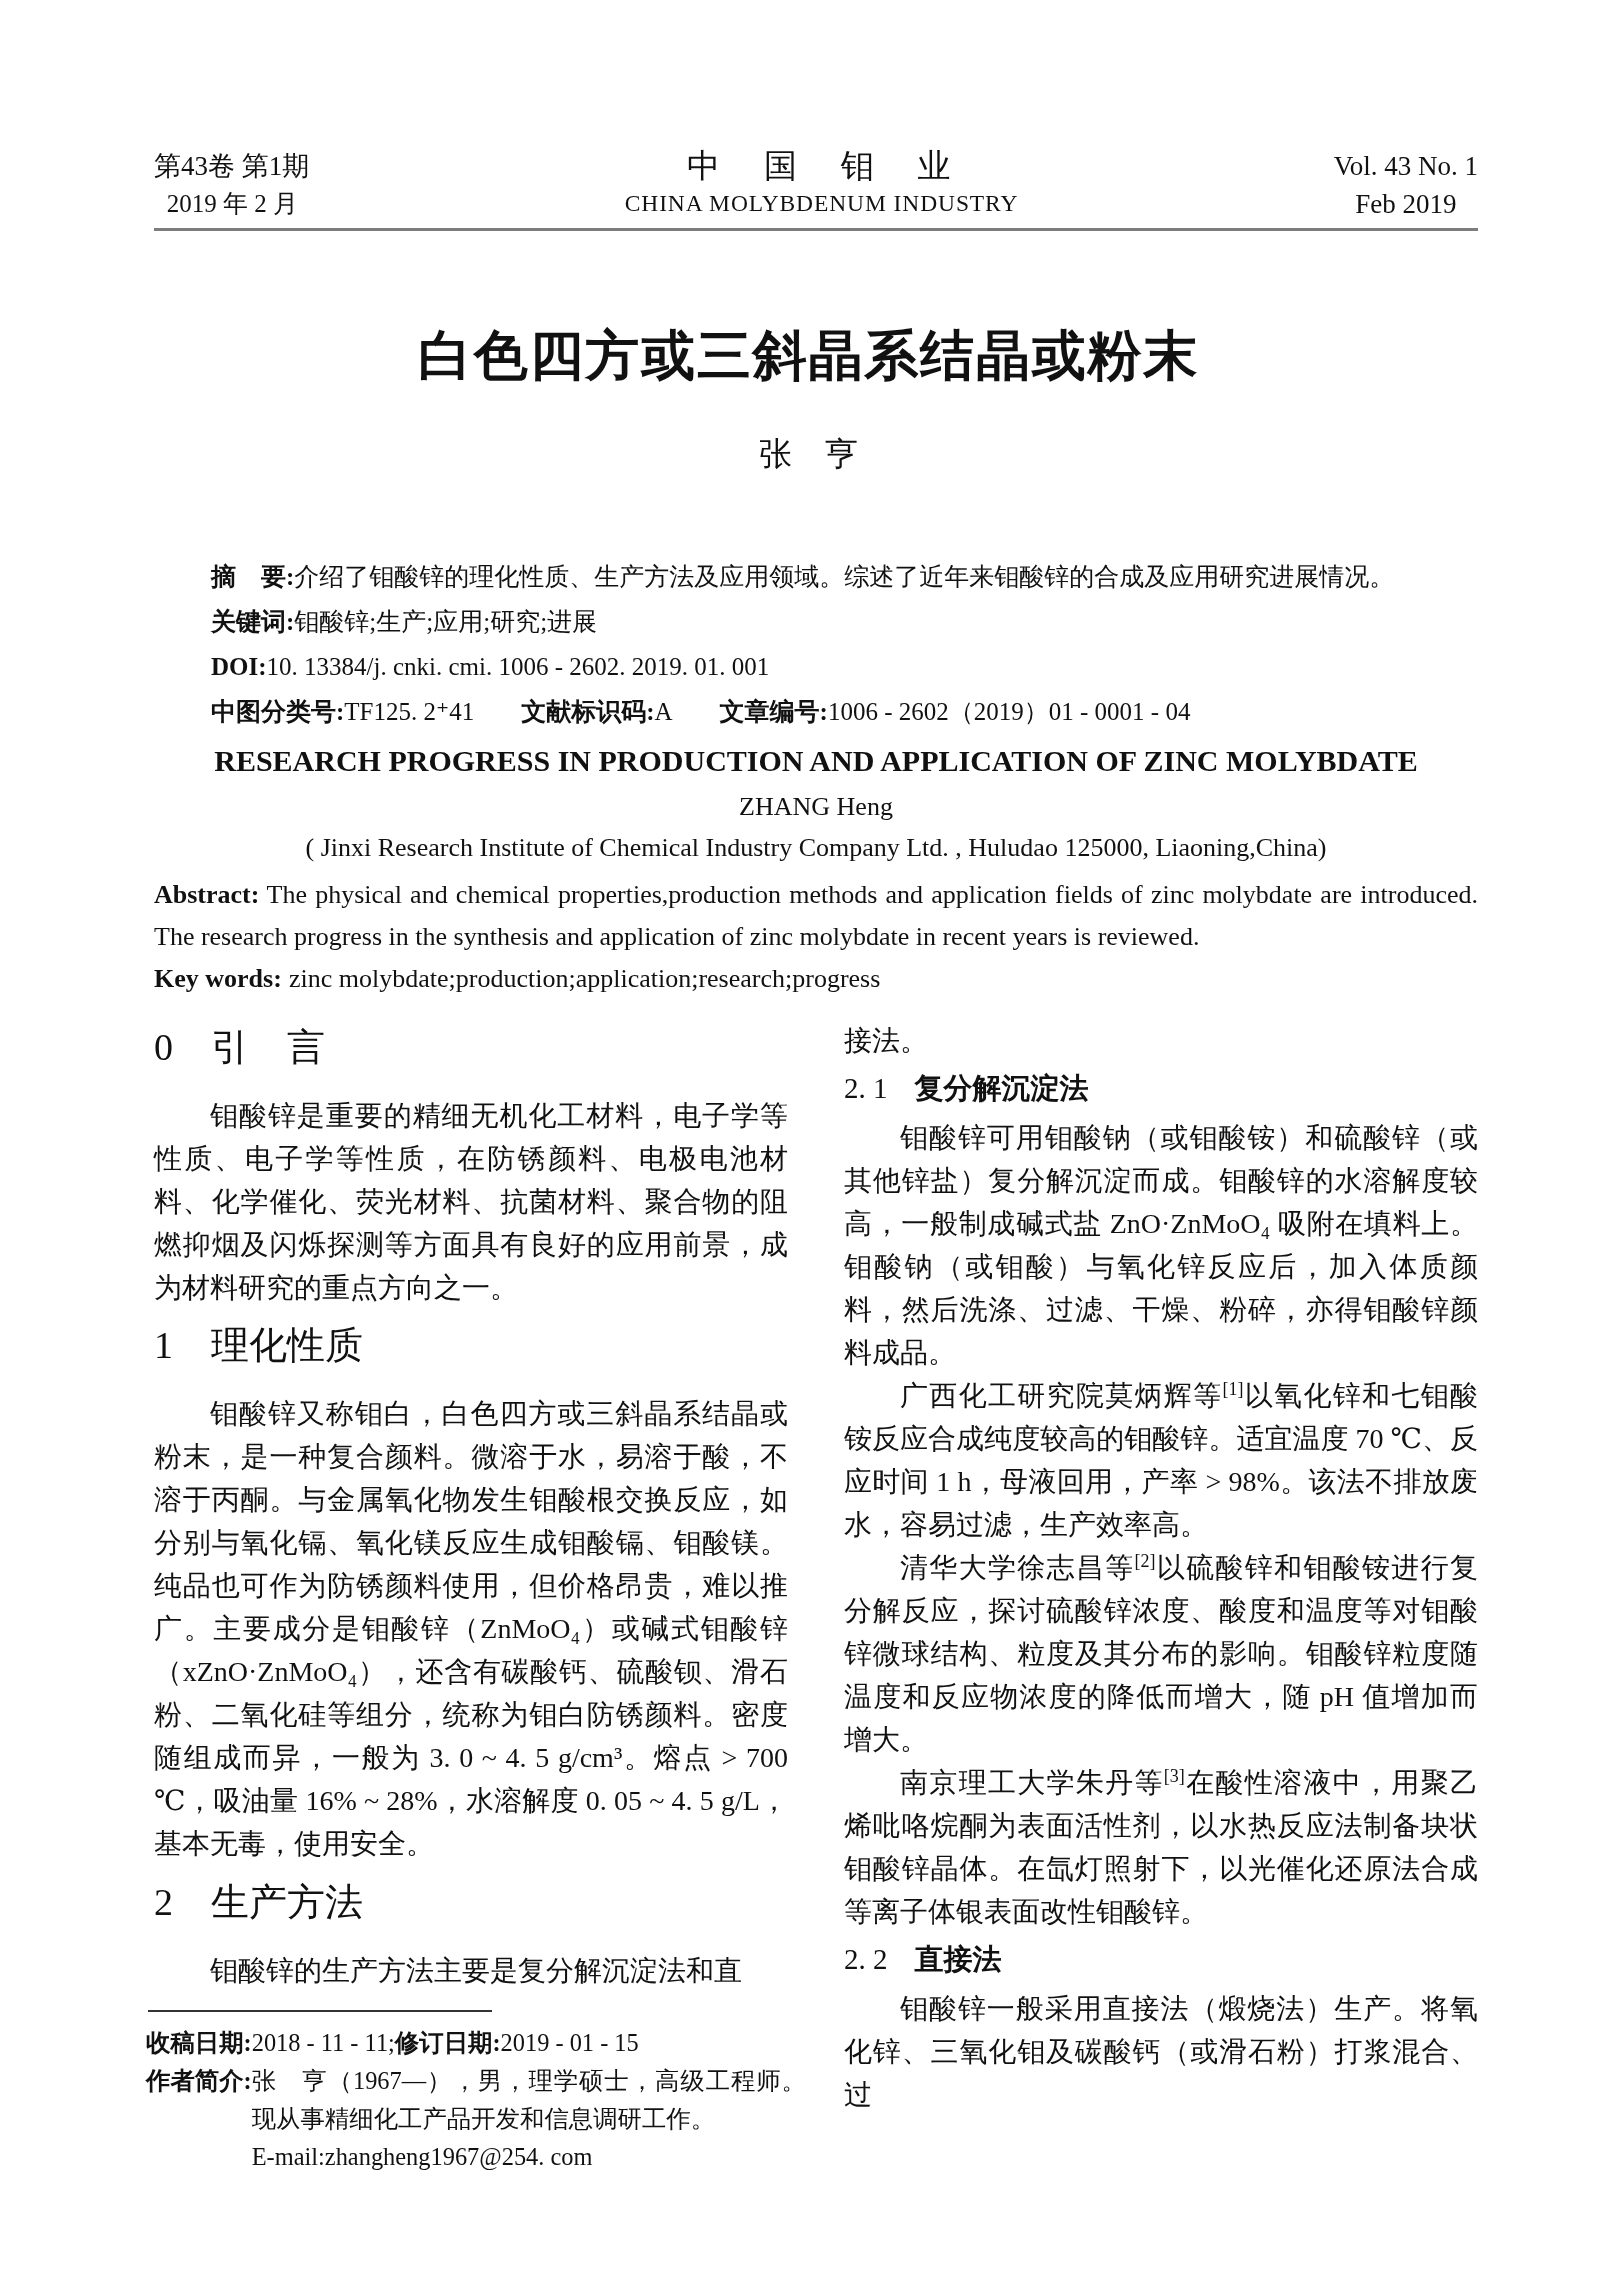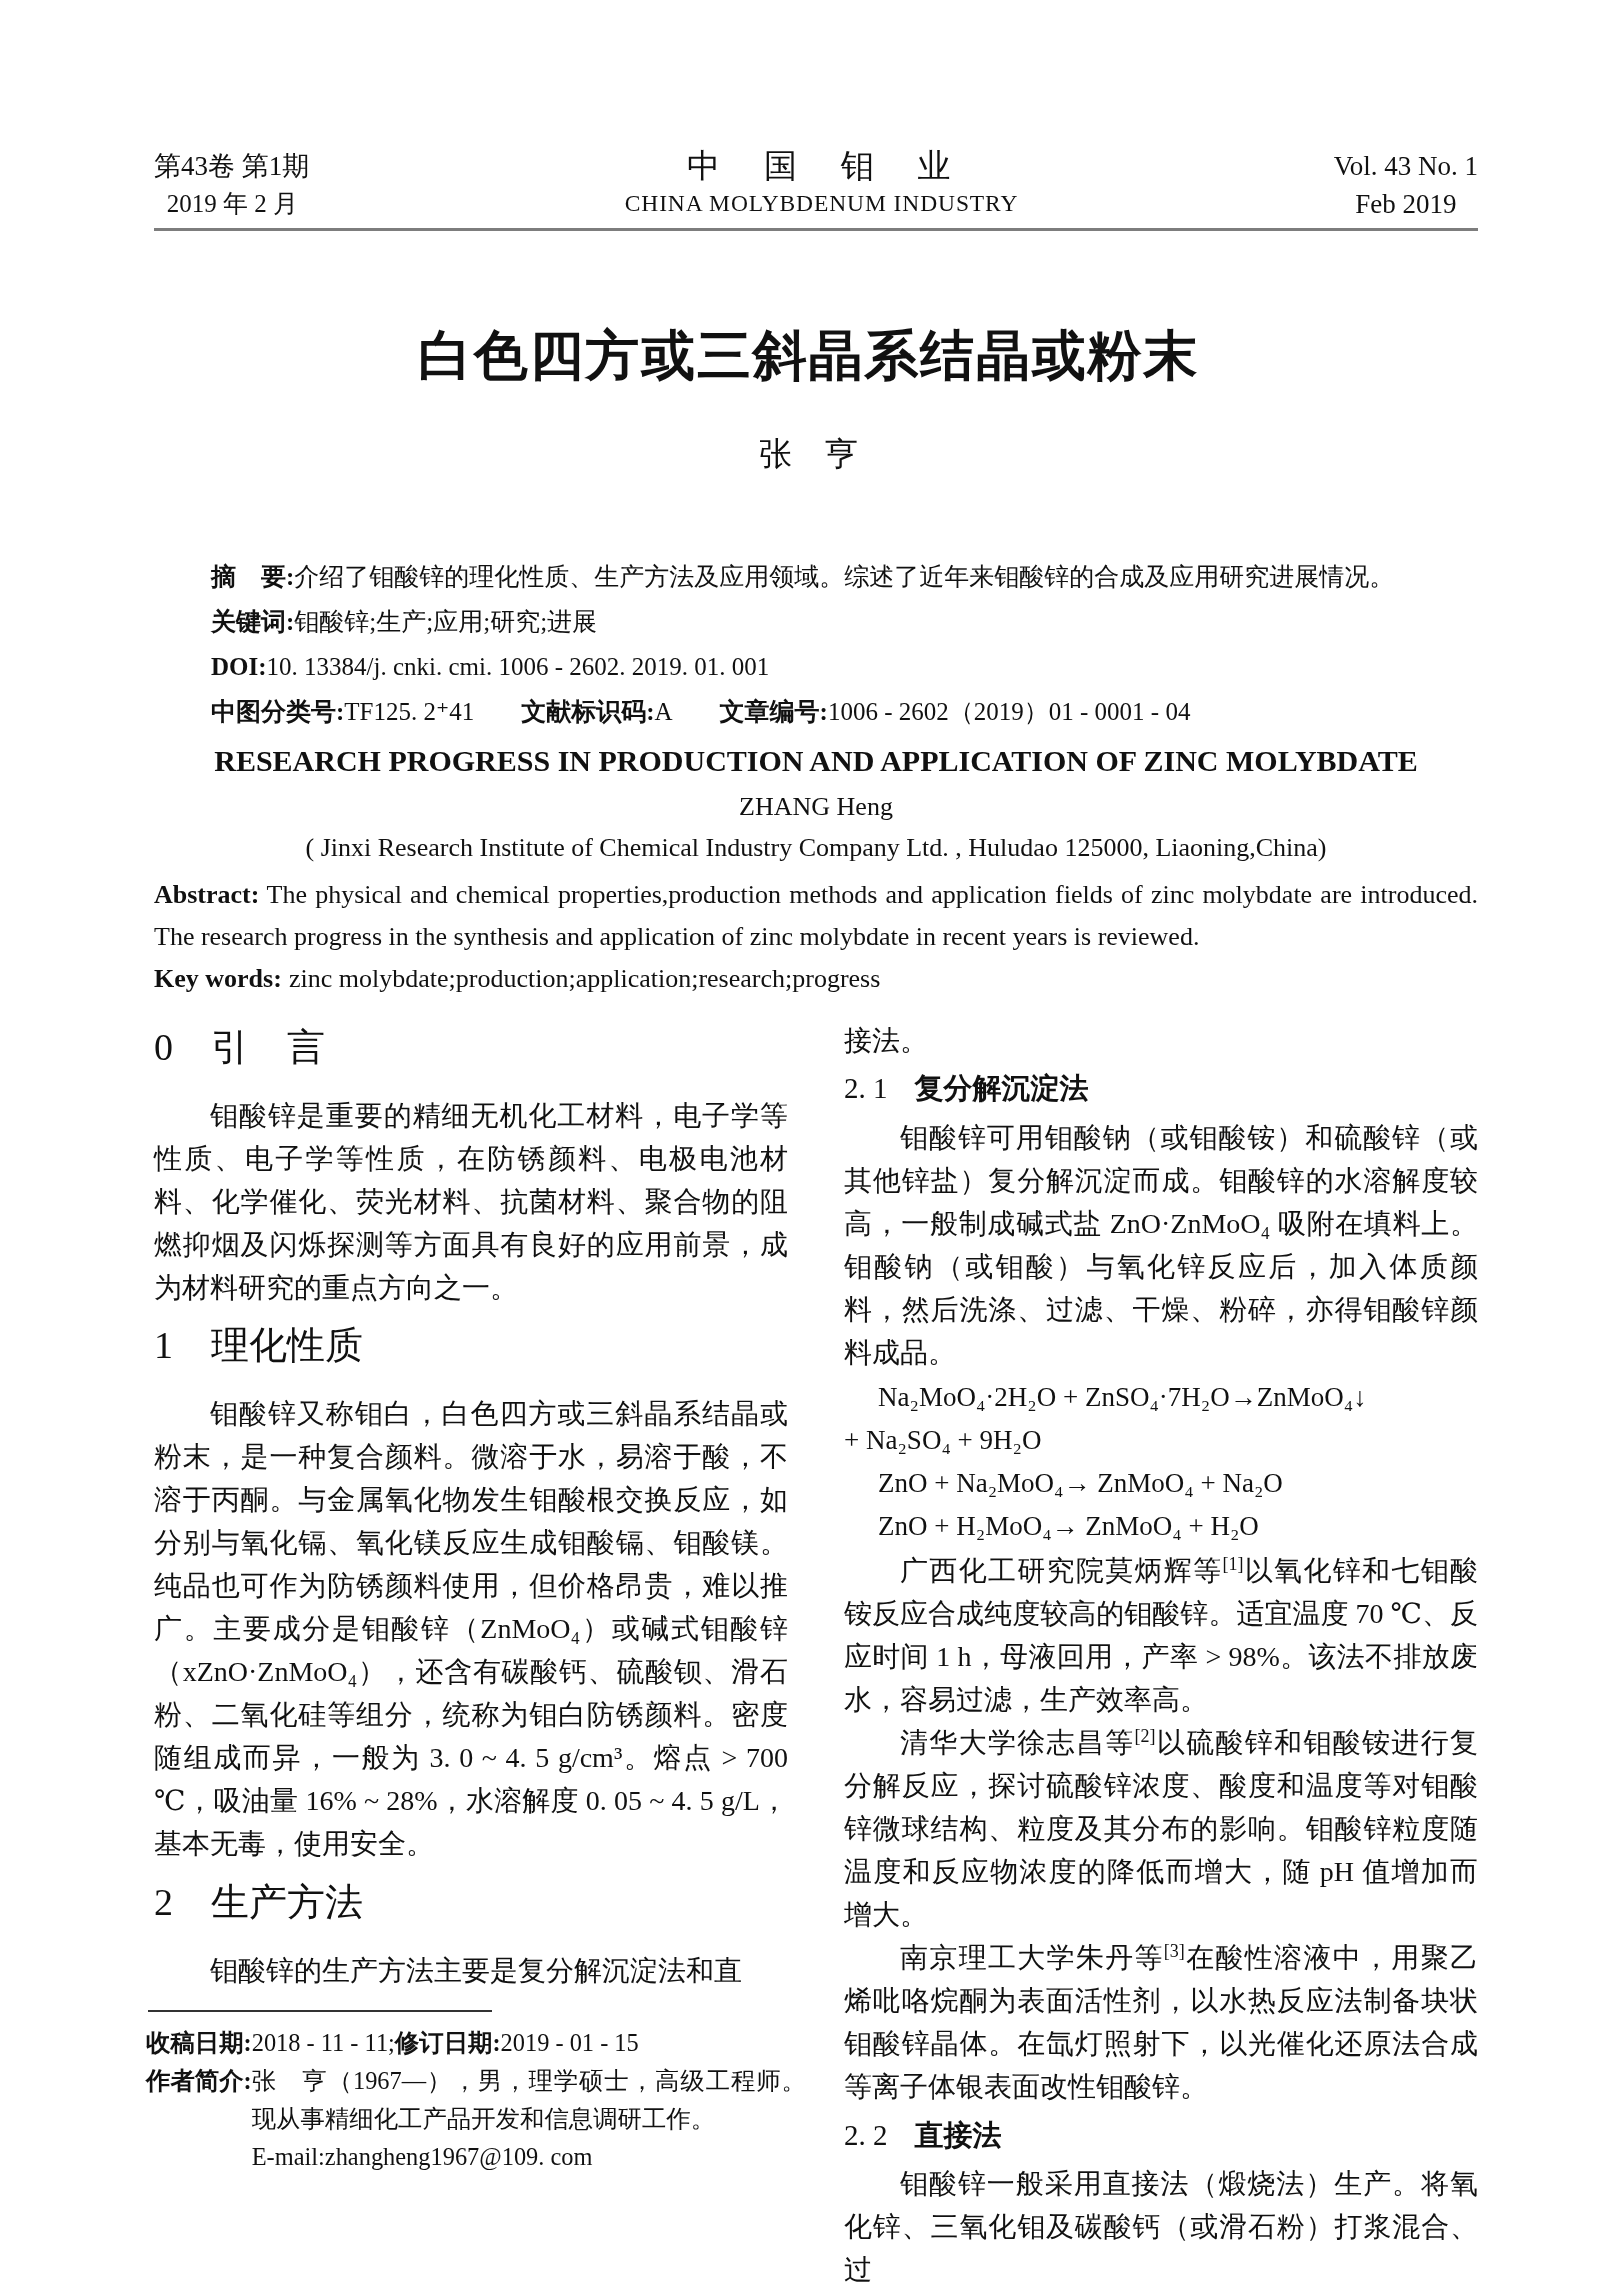--- a/index.html
+++ b/index.html
@@ -139,41 +139,35 @@
       <h2 class="sec">1　理化性质</h2>
       <p class="body ind">钼酸锌又称钼白，白色四方或三斜晶系结晶或粉末，是一种复合颜料。微溶于水，易溶于酸，不溶于丙酮。与金属氧化物发生钼酸根交换反应，如分别与氧化镉、氧化镁反应生成钼酸镉、钼酸镁。纯品也可作为防锈颜料使用，但价格昂贵，难以推广。主要成分是钼酸锌（ZnMoO₄）或碱式钼酸锌（xZnO·ZnMoO₄），还含有碳酸钙、硫酸钡、滑石粉、二氧化硅等组分，统称为钼白防锈颜料。密度随组成而异，一般为 3. 0 ~ 4. 5 g/cm³。熔点 &gt; 700 ℃，吸油量 16% ~ 28%，水溶解度 0. 05 ~ 4. 5 g/L，基本无毒，使用安全。</p>
       <h2 class="sec">2　生产方法</h2>
       <p class="body ind">钼酸锌的生产方法主要是复分解沉淀法和直</p>
     </div>
 
     <div class="col">
       <p class="body">接法。</p>
       <h3 class="subsec"><span class="subnum">2. 1</span><span class="subtxt">复分解沉淀法</span></h3>
       <p class="body ind">钼酸锌可用钼酸钠（或钼酸铵）和硫酸锌（或其他锌盐）复分解沉淀而成。钼酸锌的水溶解度较高，一般制成碱式盐 ZnO·ZnMoO₄ 吸附在填料上。钼酸钠（或钼酸）与氧化锌反应后，加入体质颜料，然后洗涤、过滤、干燥、粉碎，亦得钼酸锌颜料成品。</p>
-      <div class="eqs">
-        <p class="eq eq-ind">Na₂MoO₄·2H₂O + ZnSO₄·7H₂O→ZnMoO₄↓</p>
-        <p class="eq">+ Na₂SO₄ + 9H₂O</p>
-        <p class="eq eq-ind">ZnO + Na₂MoO₄→ ZnMoO₄ + Na₂O</p>
-        <p class="eq eq-ind">ZnO + H₂MoO₄→ ZnMoO₄ + H₂O</p>
-      </div>
       <p class="body ind"><span>广西化工研究院莫炳辉等</span><span class="refsup">[1]</span><span>以氧化锌和七钼酸铵反应合成纯度较高的钼酸锌。适宜温度 70 ℃、反应时间 1 h，母液回用，产率 &gt; 98%。该法不排放废水，容易过滤，生产效率高。</span></p>
       <p class="body ind"><span>清华大学徐志昌等</span><span class="refsup">[2]</span><span>以硫酸锌和钼酸铵进行复分解反应，探讨硫酸锌浓度、酸度和温度等对钼酸锌微球结构、粒度及其分布的影响。钼酸锌粒度随温度和反应物浓度的降低而增大，随 pH 值增加而增大。</span></p>
       <p class="body ind"><span>南京理工大学朱丹等</span><span class="refsup">[3]</span><span>在酸性溶液中，用聚乙烯吡咯烷酮为表面活性剂，以水热反应法制备块状钼酸锌晶体。在氙灯照射下，以光催化还原法合成等离子体银表面改性钼酸锌。</span></p>
       <h3 class="subsec"><span class="subnum">2. 2</span><span class="subtxt">直接法</span></h3>
       <p class="body ind">钼酸锌一般采用直接法（煅烧法）生产。将氧化锌、三氧化钼及碳酸钙（或滑石粉）打浆混合、过</p>
     </div>
 
   </div>
 
   <div class="footnote">
     <div class="fn-rule"></div>
     <p class="fn-line"><span class="lbl">收稿日期:</span><span>2018 - 11 - 11;</span><span class="lbl">修订日期:</span><span>2019 - 01 - 15</span></p>
     <div class="fn-bio">
       <span class="lbl">作者简介:</span>
       <div class="fn-bio-body">
         <p>张　亨（1967—），男，理学硕士，高级工程师。现从事精细化工产品开发和信息调研工作。</p>
-        <p>E-mail:zhangheng1967@109. com</p>
+        <p>E-mail:zhangheng1967@254. com</p>
       </div>
     </div>
   </div>
 
 </div>
 
 
 </body></html>

